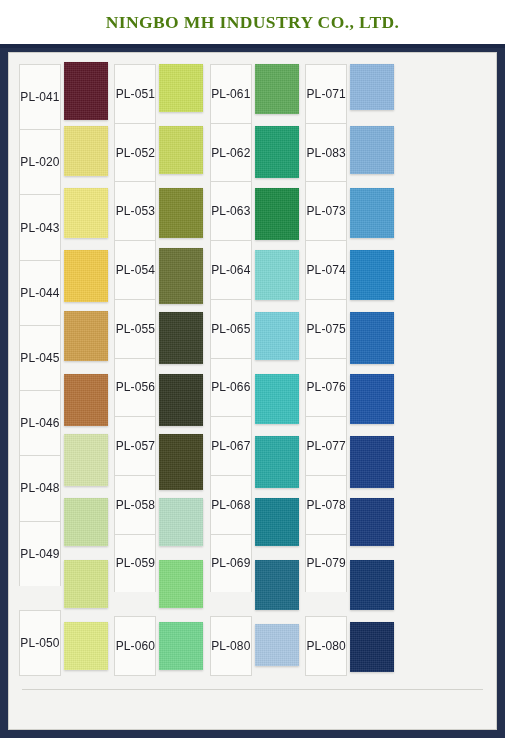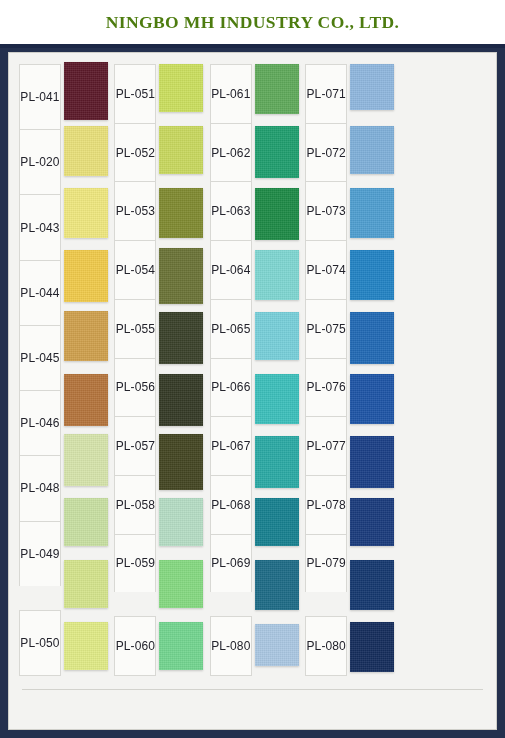--- a/index.html
+++ b/index.html
@@ -353,21 +353,21 @@
               <div class="swatch-inner" style="background: rgb(170, 199, 226);"></div>
             </div>
           </div>
         </div>
         <div class="column">
           <div class="labels">
             <div class="label-cell">
               <span class="label-text">PL-071</span>
             </div>
             <div class="label-cell">
-              <span class="label-text">PL-072</span>
+              <span class="label-text">PL-083</span>
             </div>
             <div class="label-cell">
               <span class="label-text">PL-073</span>
             </div>
             <div class="label-cell">
               <span class="label-text">PL-074</span>
             </div>
             <div class="label-cell">
               <span class="label-text">PL-075</span>
             </div>

